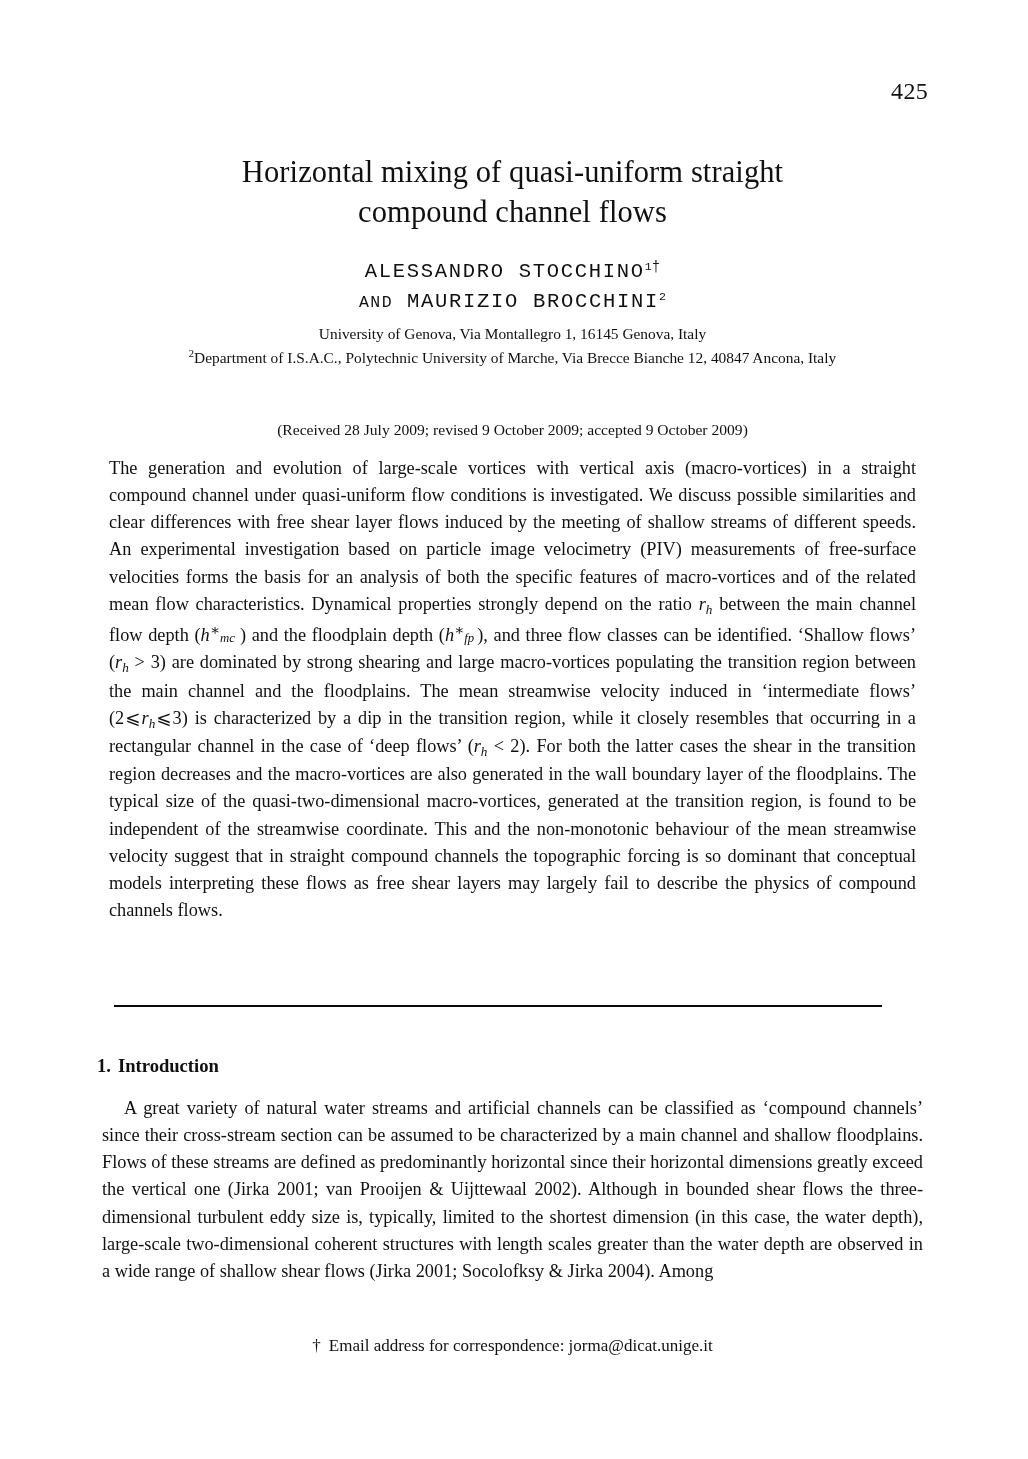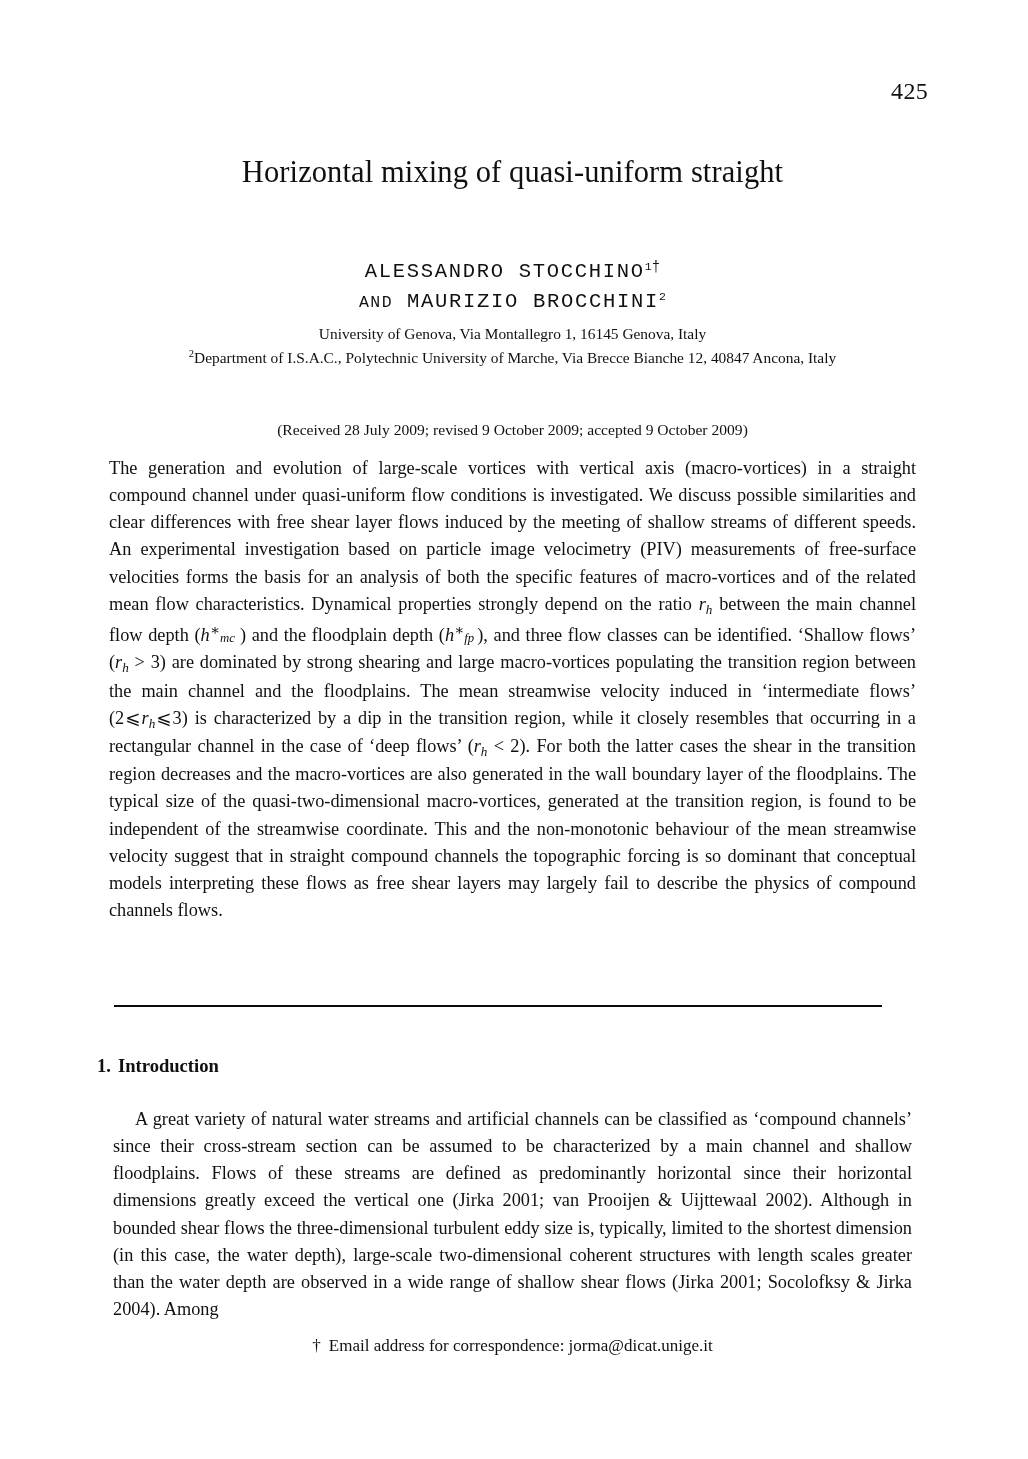--- a/index.html
+++ b/index.html
@@ -186,21 +186,21 @@
 
   .body-text {
     position: absolute;
     top: 1090px;
     left: 0;
     width: 831px;
     font-size: 18.3px;
     line-height: 1.485;
     text-align: justify;
   }
-  .body-text p { margin: 16px; text-indent: 22px; }
+  .body-text p { margin: 5px; text-indent: 22px; }
 
   
   .footnote {
     position: absolute;
     top: 1336px;
     left: 0;
     width: 831px;
     text-align: center;
     font-size: 17px;
   }
@@ -208,20 +208,21 @@
 </style>
 </head>
 <body>
 
 <div class="page">
 
   <div class="folio">425</div>
 
   <div class="title">
     <div>Horizontal mixing of quasi-uniform straight</div>
+    <div>compound channel flows</div>
   </div>
 
   <div class="authors">
     <div class="author-line"><span>ALESSANDRO STOCCHINO</span><span class="sup">1</span><span class="dag">†</span></div>
     <div class="author-line"><span class="sm">AND</span>
       <span>MAURIZIO BROCCHINI</span><span class="sup">2</span></div>
   </div>
 
   <div class="affils">
     <div>University of Genova, Via Montallegro 1, 16145 Genova, Italy</div>

